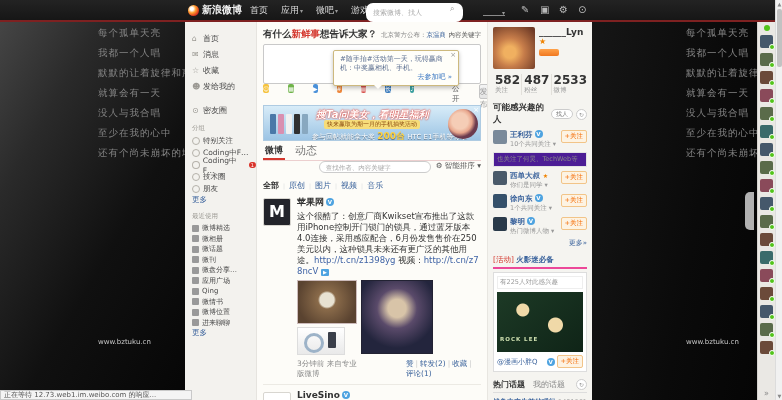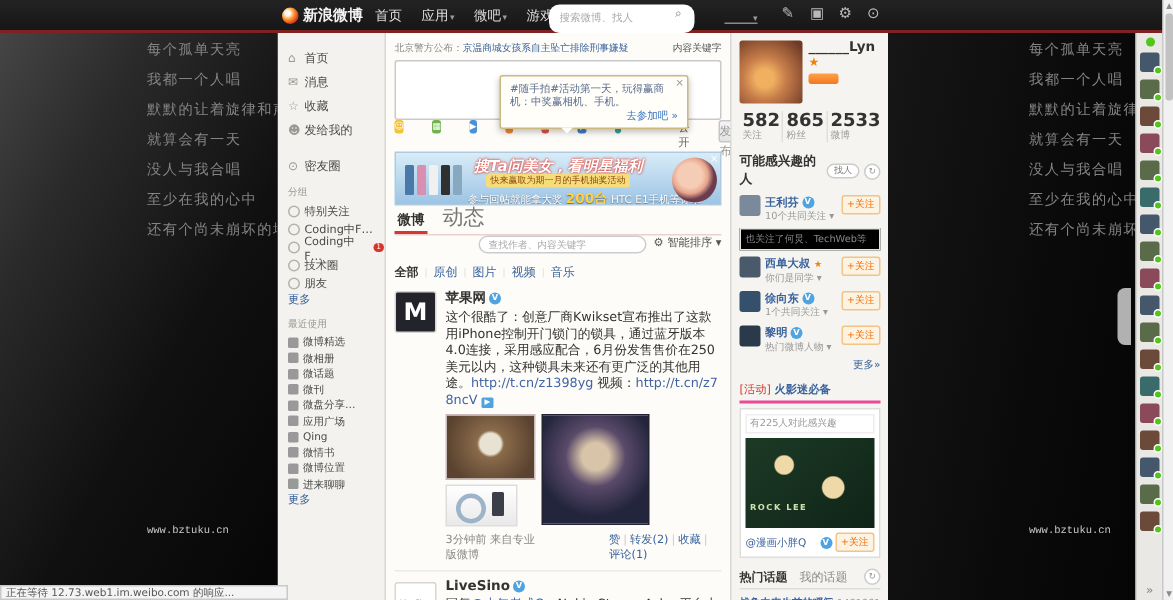--- a/index.html
+++ b/index.html
@@ -18,21 +18,21 @@
   .tb-user{position:absolute;left:483px;top:11px;width:22px;border-bottom:1px solid #8a8a8a;color:#999;font-size:6px;text-align:right;line-height:4px;}
   .tb-ico{position:absolute;top:4px;color:#b9b9b9;font-size:10px;line-height:12px;cursor:pointer;}
   
   .wall{position:absolute;top:22px;height:378px;overflow:hidden;}
   .wall-left{left:0;width:185px;background:linear-gradient(120deg,#454545 0%,#2a2a2a 25%,#101010 60%,#060606 100%);}
   .wall-right{left:592px;width:165px;background:linear-gradient(100deg,#161616 0%,#0a0a0a 60%,#050505 100%);}
   .lyrics{position:absolute;top:5px;overflow:hidden;white-space:nowrap;color:#848484;font-size:9.5px;letter-spacing:1px;}
   .lyrics p{margin:0 0 7px 0;}
   .wall-left .lyrics{left:98px;width:87px;}
   .wall-right .lyrics{left:94px;width:71px;}
-  .wmark{position:absolute;top:328px;color:#c9c9c9;font-size:7px;font-family:Liberation Mono, monospace;}
+  .wmark{position:absolute;top:316px;color:#c9c9c9;font-size:7px;}
   .wall-left .wmark{left:98px;} .wall-right .wmark{left:94px;}
   
   .content{position:absolute;left:185px;top:22px;width:407px;height:378px;display:flex;z-index:10;overflow:hidden;}
   
   .lnav{width:72px;background:#f3f2ee;border-right:1px solid #e6e4df;box-sizing:border-box;padding:8px 0 0 7px;overflow:hidden;}
   .ln-item{display:flex;align-items:center;height:16px;font-size:8px;color:#4a4a4a;cursor:pointer;}
   .ln-item .ic{width:11px;color:#9a9892;font-size:8px;}
   .ln-label{font-size:6.5px;color:#9a9892;margin:6px 0 2px 0;}
   .ln-g{display:flex;align-items:center;height:12px;font-size:7.5px;color:#4a4a4a;cursor:pointer;}
   .ln-g .ring{width:6px;height:6px;border:1px solid #b5b2aa;border-radius:50%;margin-right:3px;position:relative;}
@@ -66,21 +66,21 @@
   .banner{margin-top:5px;height:36px;position:relative;background:linear-gradient(#d8ecf8,#9cc4e4);border:1px solid #aecbe2;box-sizing:border-box;overflow:hidden;cursor:pointer;}
   .ph{position:absolute;top:8px;width:6px;height:20px;border-radius:1px;}
   .b1{position:absolute;left:52px;top:2px;font-size:10px;font-weight:bold;font-style:italic;color:#fff;text-shadow:0 0 2px #e03a2e,0 0 1px #e03a2e;white-space:nowrap;}
   .b2{position:absolute;left:60px;top:14px;font-size:6px;color:#8a4a10;background:#f7dd7a;border-radius:2px;padding:0 3px;white-space:nowrap;}
   .b3{position:absolute;left:48px;top:24px;font-size:7px;color:#fff;white-space:nowrap;text-shadow:0 1px 1px #567;}
   .b3 b{color:#ffd23e;font-size:9px;}
   .bface{position:absolute;right:2px;top:3px;width:30px;height:30px;border-radius:50%;background:radial-gradient(circle at 40% 40%,#f5cdb6 0 8px,#e8a68c 12px,#6b3b4e 16px);}
   .bclose{position:absolute;right:1px;top:0;color:#fff;font-size:7px;cursor:pointer;z-index:2;}
   .ftabs{margin-top:5px;height:14px;border-bottom:1px solid #eccfcf;display:flex;align-items:flex-end;gap:10px;}
   .ftab1{font-size:9px;font-weight:bold;color:#333;border-bottom:2px solid #d4382e;padding:0 2px 1px 2px;cursor:pointer;}
-  .ftab2{font-size:14px;color:#777;padding-bottom:2px;cursor:pointer;text-align:right;}
+  .ftab2{font-size:11px;color:#777;padding-bottom:2px;cursor:pointer;text-align:right;}
   .ffilter{height:18px;display:flex;justify-content:flex-end;gap:5px;}
   .fsearch{width:112px;height:12px;border:1px solid #ccc;border-radius:6px;font-size:6.5px;padding:0 12px 0 6px;color:#333;box-sizing:border-box;background:#fff;}
   .fsearch::placeholder{color:#aaa;}
   .fsort{font-size:7.5px;color:#555;cursor:pointer;white-space:nowrap;}
   .flinks{height:12px;display:flex;align-items:center;gap:4px;font-size:8px;}
   .flinks .all{color:#333;font-weight:bold;cursor:pointer;}
   .flinks a{color:#3b639c;text-decoration:none;cursor:pointer;}
   .flinks i{color:#ddd;font-style:normal;font-size:6px;}
   .post{padding:5px 0;position:relative;}
   .post+.post{border-top:1px solid #eceae4;}
@@ -122,21 +122,21 @@
   .pillbtn{font-size:6px;color:#777;border:1px solid #ccc;border-radius:6px;padding:0 4px;line-height:8px;background:#fff;cursor:pointer;}
   .circbtn{width:9px;height:9px;border:1px solid #ccc;border-radius:50%;background:#fff;color:#999;font-size:6px;line-height:9px;text-align:center;cursor:pointer;}
   .rrow{display:flex;align-items:flex-start;gap:3px;margin-top:4px;}
   .rav{width:14px;height:14px;border-radius:2px;background:#7a8a9a;flex:none;cursor:pointer;}
   .rav.a2{background:#4a5a6a}.rav.a3{background:#35506a}.rav.a4{background:#2a3a4a}
   .rmid{flex:1;min-width:0;}
   .rname{font-size:7.5px;color:#3b639c;font-weight:bold;white-space:nowrap;cursor:pointer;}
   .rstar{color:#f08300;font-size:6px;}
   .rreason{font-size:6.5px;color:#999;white-space:nowrap;cursor:pointer;}
   .fol{font-size:6.5px;color:#f56a00;background:#fdf3e3;border:1px solid #f2c488;border-radius:2px;padding:1px 3px;white-space:nowrap;cursor:pointer;}
-  .rnote{margin-top:3px;border:1px solid #e3e3e3;background:#000000;font-size:6.5px;color:#888;padding:2px 3px;white-space:nowrap;overflow:hidden;}
+  .rnote{margin-top:3px;border:1px solid #e3e3e3;background:#4c1d95;font-size:6.5px;color:#888;padding:2px 3px;white-space:nowrap;overflow:hidden;}
   .rmore{text-align:right;font-size:7px;color:#3b639c;margin-top:2px;cursor:pointer;}
   .act-h{margin-top:7px;border-bottom:2px solid #ec4899;padding-bottom:2px;font-size:7.5px;white-space:nowrap;}
   .act-h .tag{color:#d4382e;} .act-h a{color:#3b639c;font-weight:bold;text-decoration:none;cursor:pointer;}
   .actbox{margin-top:3px;border:1px solid #ddd;background:#fff;padding:3px;}
   .joined{border:1px solid #eee;font-size:6.5px;color:#999;padding:1px 2px;white-space:nowrap;overflow:hidden;}
   .actimg{margin-top:3px;height:60px;background:radial-gradient(circle at 30% 30%,#f0d9a8 0 6px,transparent 7px),radial-gradient(circle at 68% 55%,#f0d9a8 0 7px,transparent 8px),linear-gradient(140deg,#1d3a26,#0f2417);position:relative;cursor:pointer;}
   .actimg span{position:absolute;left:3px;bottom:10px;color:#cfe0b0;font-size:5.5px;font-weight:bold;letter-spacing:1px;}
   .actrow{margin-top:3px;display:flex;align-items:center;gap:2px;}
   .actrow a{font-size:7px;color:#3b639c;text-decoration:none;flex:1;white-space:nowrap;overflow:hidden;cursor:pointer;}
   .tp-tabs{margin-top:7px;border-bottom:1px solid #ddd;display:flex;gap:8px;padding-bottom:2px;}
@@ -297,20 +297,21 @@
         </div>
       <div class="ln-app">
           <span class="sq"></span>
           <span>进来聊聊</span>
         </div>
       <div class="ln-more">更多</div>
     </aside>
 
     <main class="main">
       <div class="c-head">
+        <span class="prompt"><span>有什么</span><span class="hot">新鲜事</span><span>想告诉大家？</span></span>
         <span class="ticker"><span>北京警方公布：</span><a>京温商城女孩系自主坠亡排除刑事嫌疑</a></span>
         <span class="hotlink">内容关键字</span>
       </div>
       <div class="c-box"></div>
       <div class="c-bar">
         <span class="tico" style="background:#f5c23c">☺</span>
         <span class="tico" style="background:#6fb34a">▦</span>
         <span class="tico" style="background:#4a90d9">▶</span>
         <span class="tico" style="background:#f0883c">#</span>
         <span class="tico" style="background:#d9534f">▤</span>
@@ -396,21 +397,21 @@
           <div class="pstar">★</div>
           <div class="vip"></div>
         </div>
       </div>
       <div class="stats">
         <div class="stat">
             <div class="n">582</div>
             <div class="l">关注</div>
           </div>
         <div class="stat">
-            <div class="n">865</div>
+            <div class="n">487</div>
             <div class="l">粉丝</div>
           </div>
         <div class="stat">
             <div class="n">2533</div>
             <div class="l">微博</div>
           </div>
       </div>
 
       <div class="sec-h">
         <span class="t">可能感兴趣的人</span>

